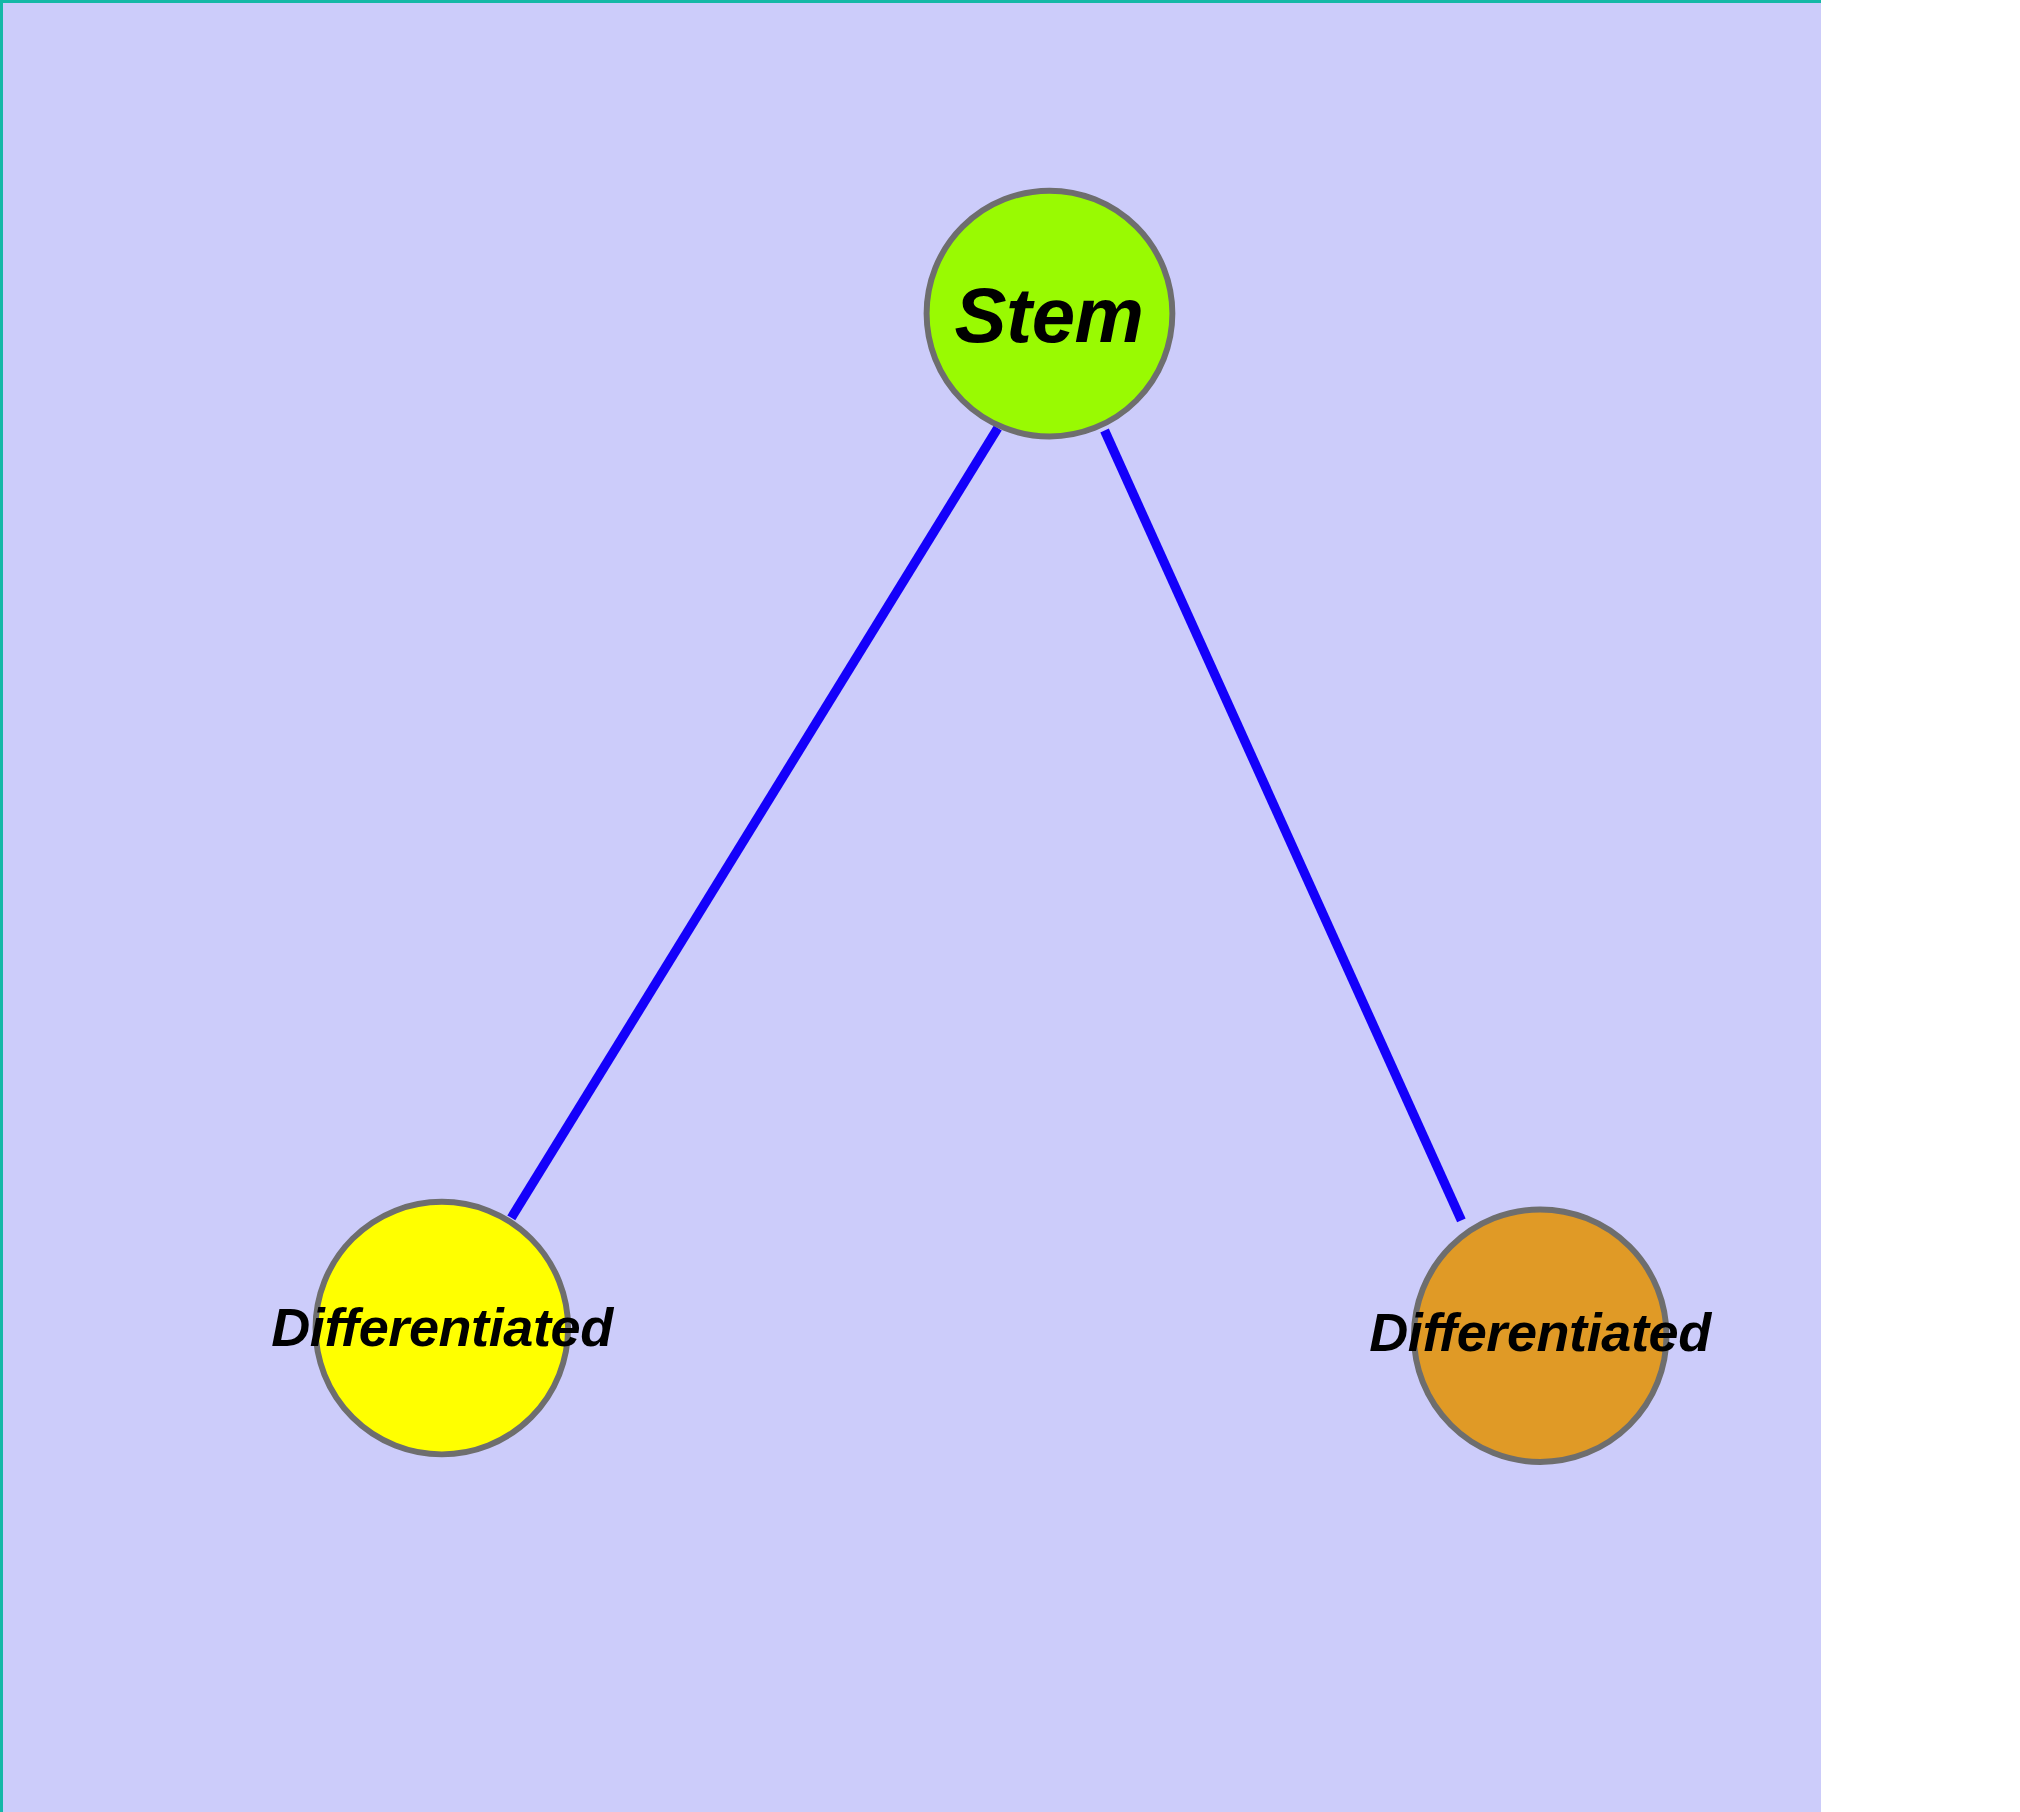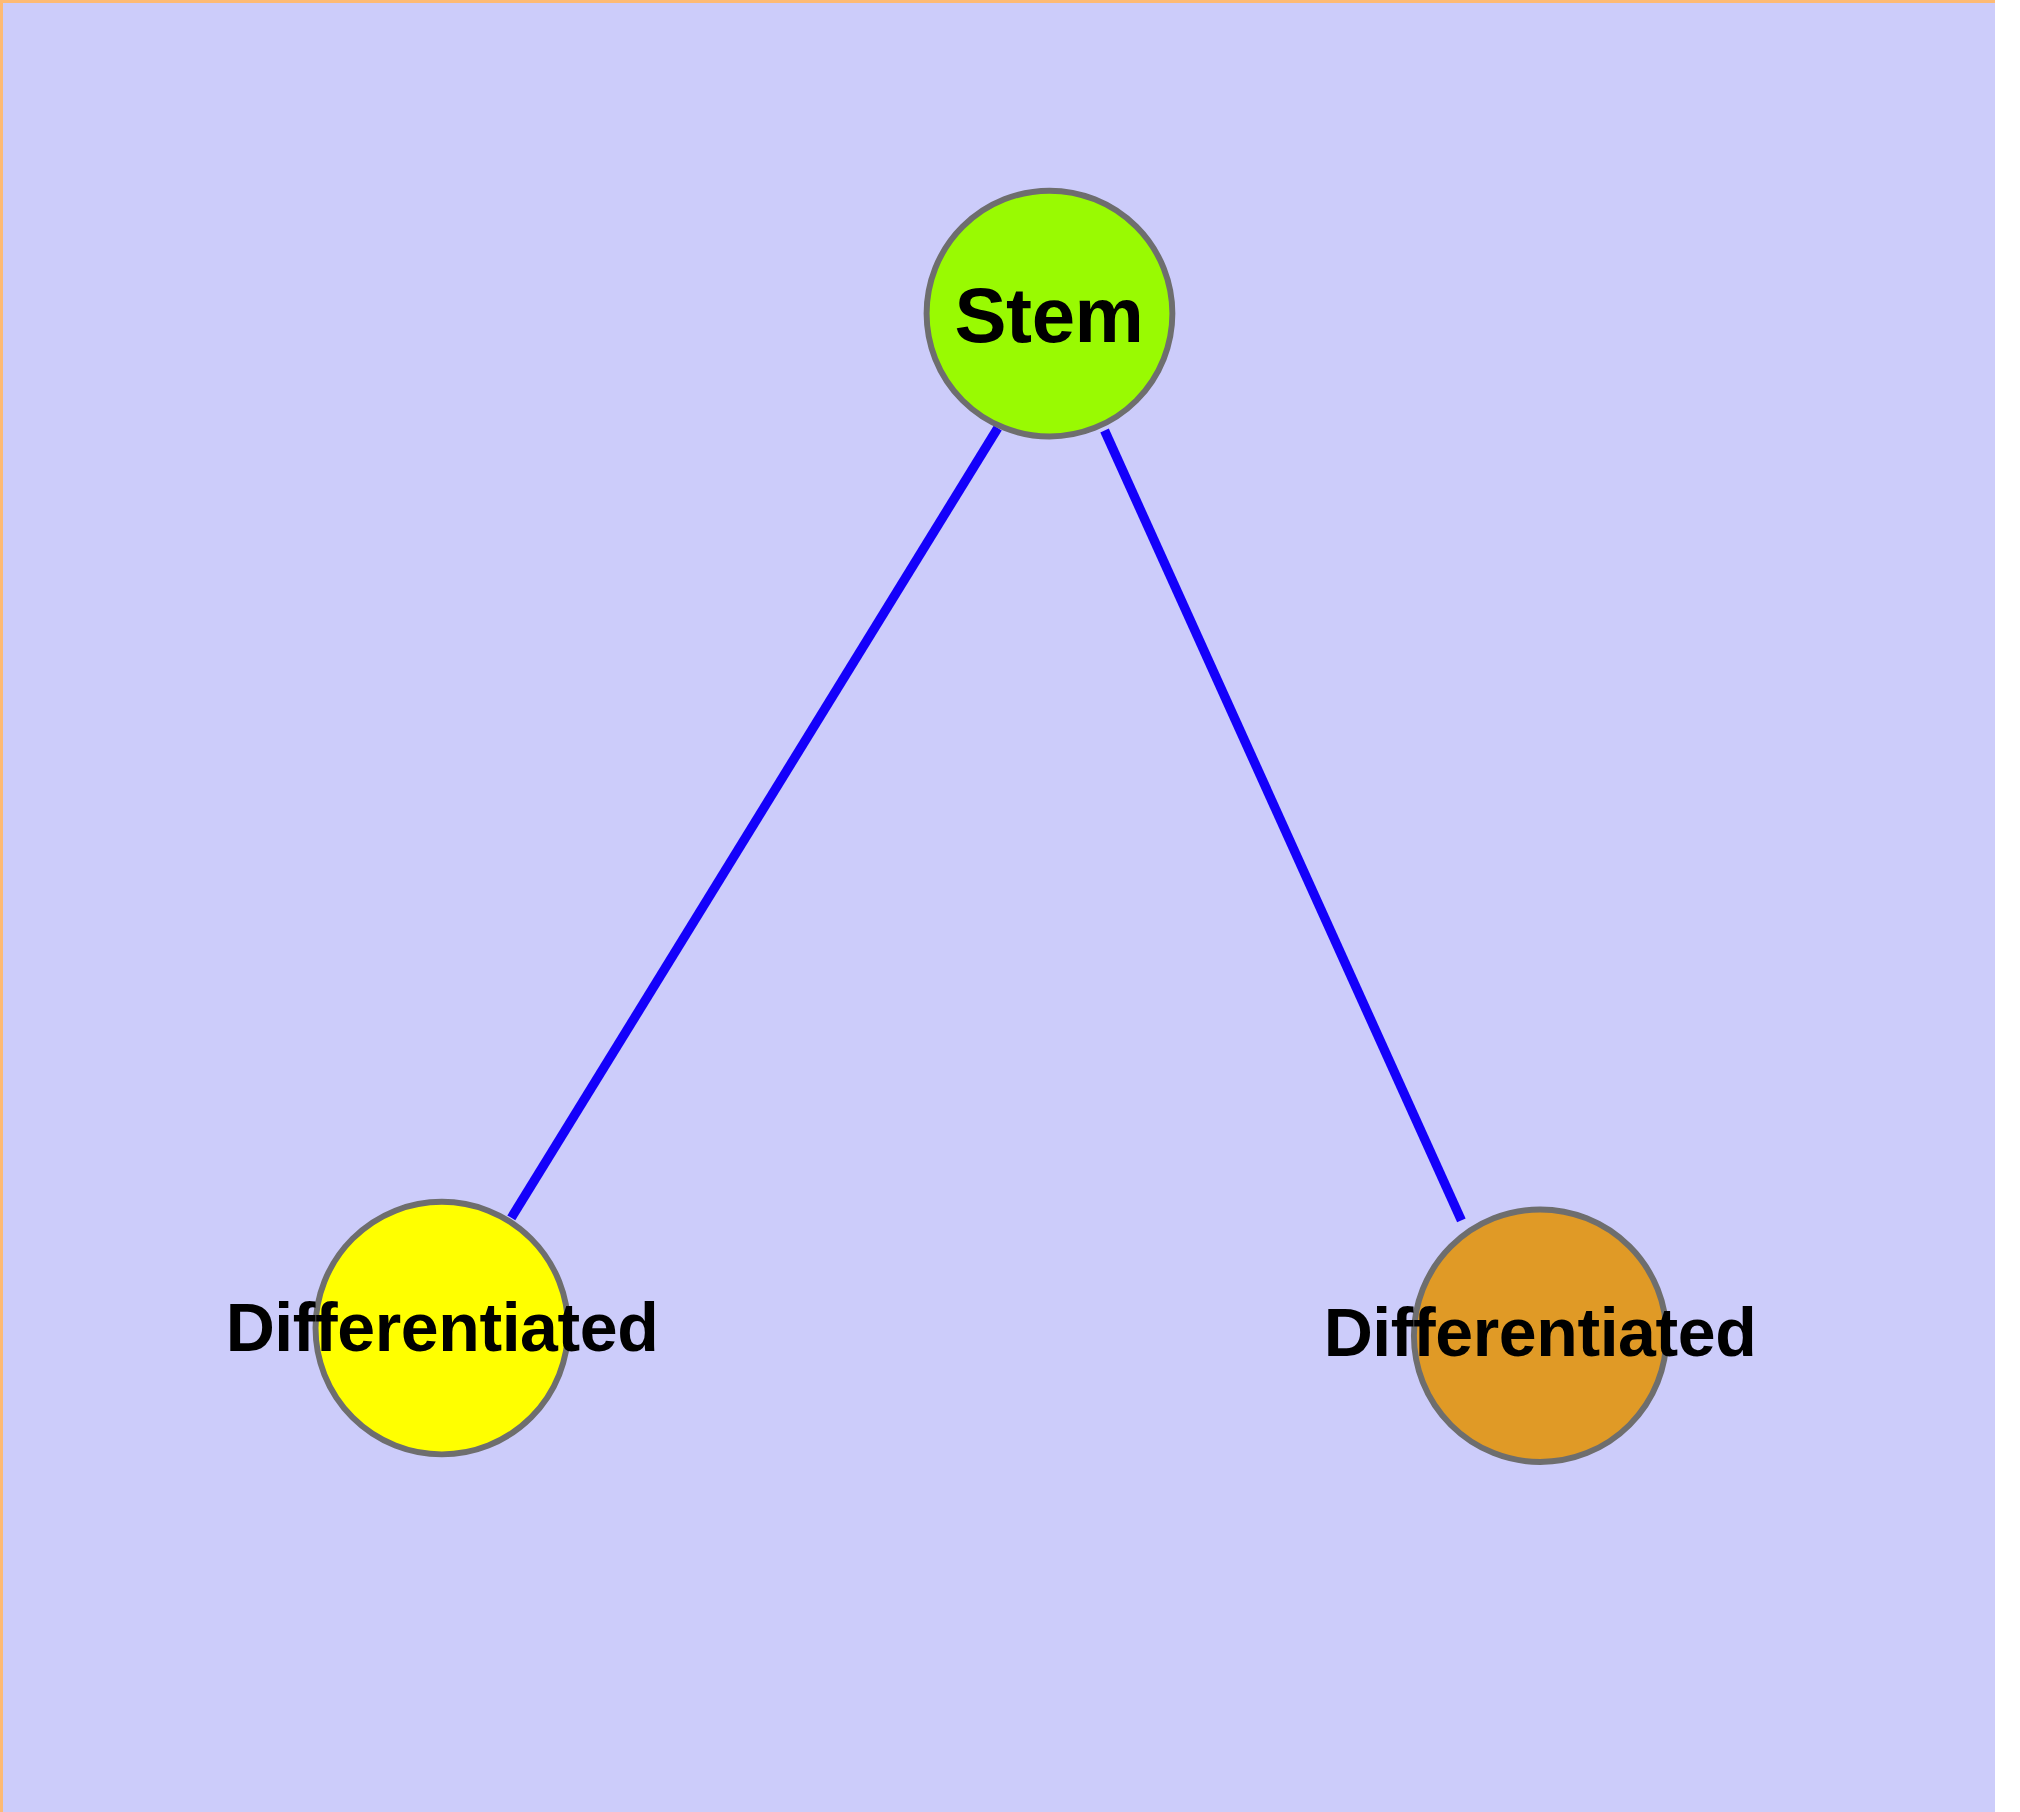--- a/index.html
+++ b/index.html
@@ -2,25 +2,26 @@
 <html style="font-size:13.6px"><head>
 <meta charset="utf-8">
 <style>
   html, body {
     margin: 0;
     padding: 0;
     background: #ffffff;
   }
   #stage {
     position: relative;
-    width: 1995px;
+    width: 1821px;
     height: 1812px;
     overflow: hidden;
-    background: #fdba74;
+    background: #14b8a6;
     font-family: "Liberation Sans", sans-serif;
+    font-style: italic;
   }
   #canvas-bg {
     position: absolute;
     left: 2.5px;
     top: 2.5px;
     width: 2018px;
     height: 1810px;
     background: #ccccfa;
   }
   #graph-svg {
@@ -36,21 +37,21 @@
     text-align: center;
     color: #000000;
     font-weight: bold;
     white-space: nowrap;
     line-height: 92px;
     letter-spacing: -0.4px;
     pointer-events: none;
     user-select: none;
   }
   .label-stem { font-size: 78px; }
-  .label-two-line { font-size: 68px; }
+  .label-two-line { font-size: 54px; }
 </style>
 </head>
 <body>
 
 <div id="stage">
 
   <div id="canvas-bg"></div>
 
   <svg id="graph-svg" viewBox="0 0 2384 2138">
 

